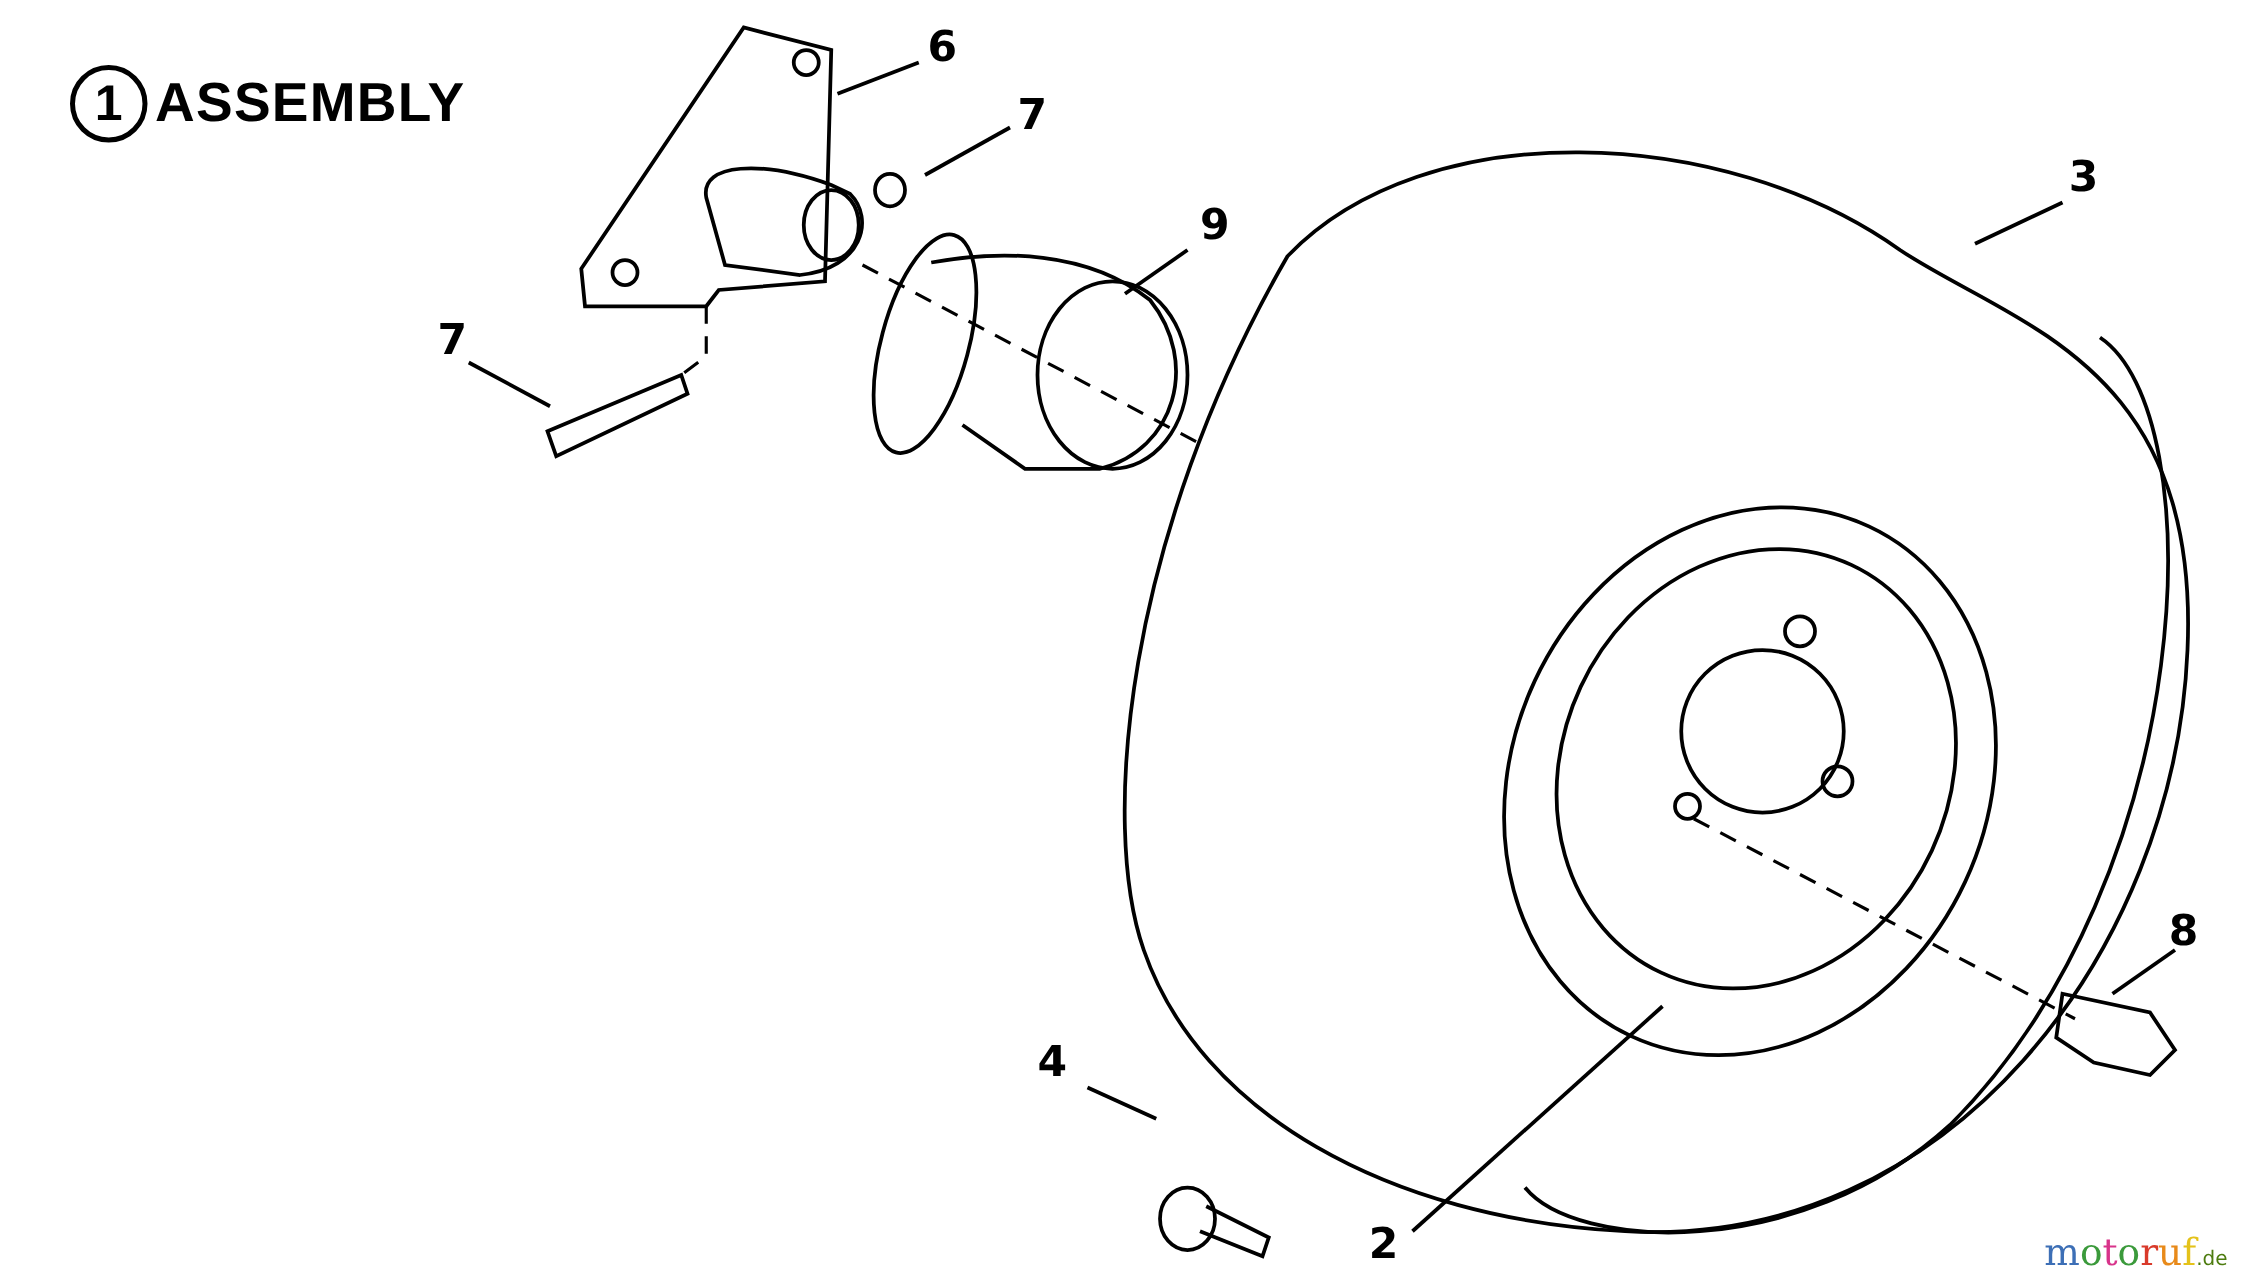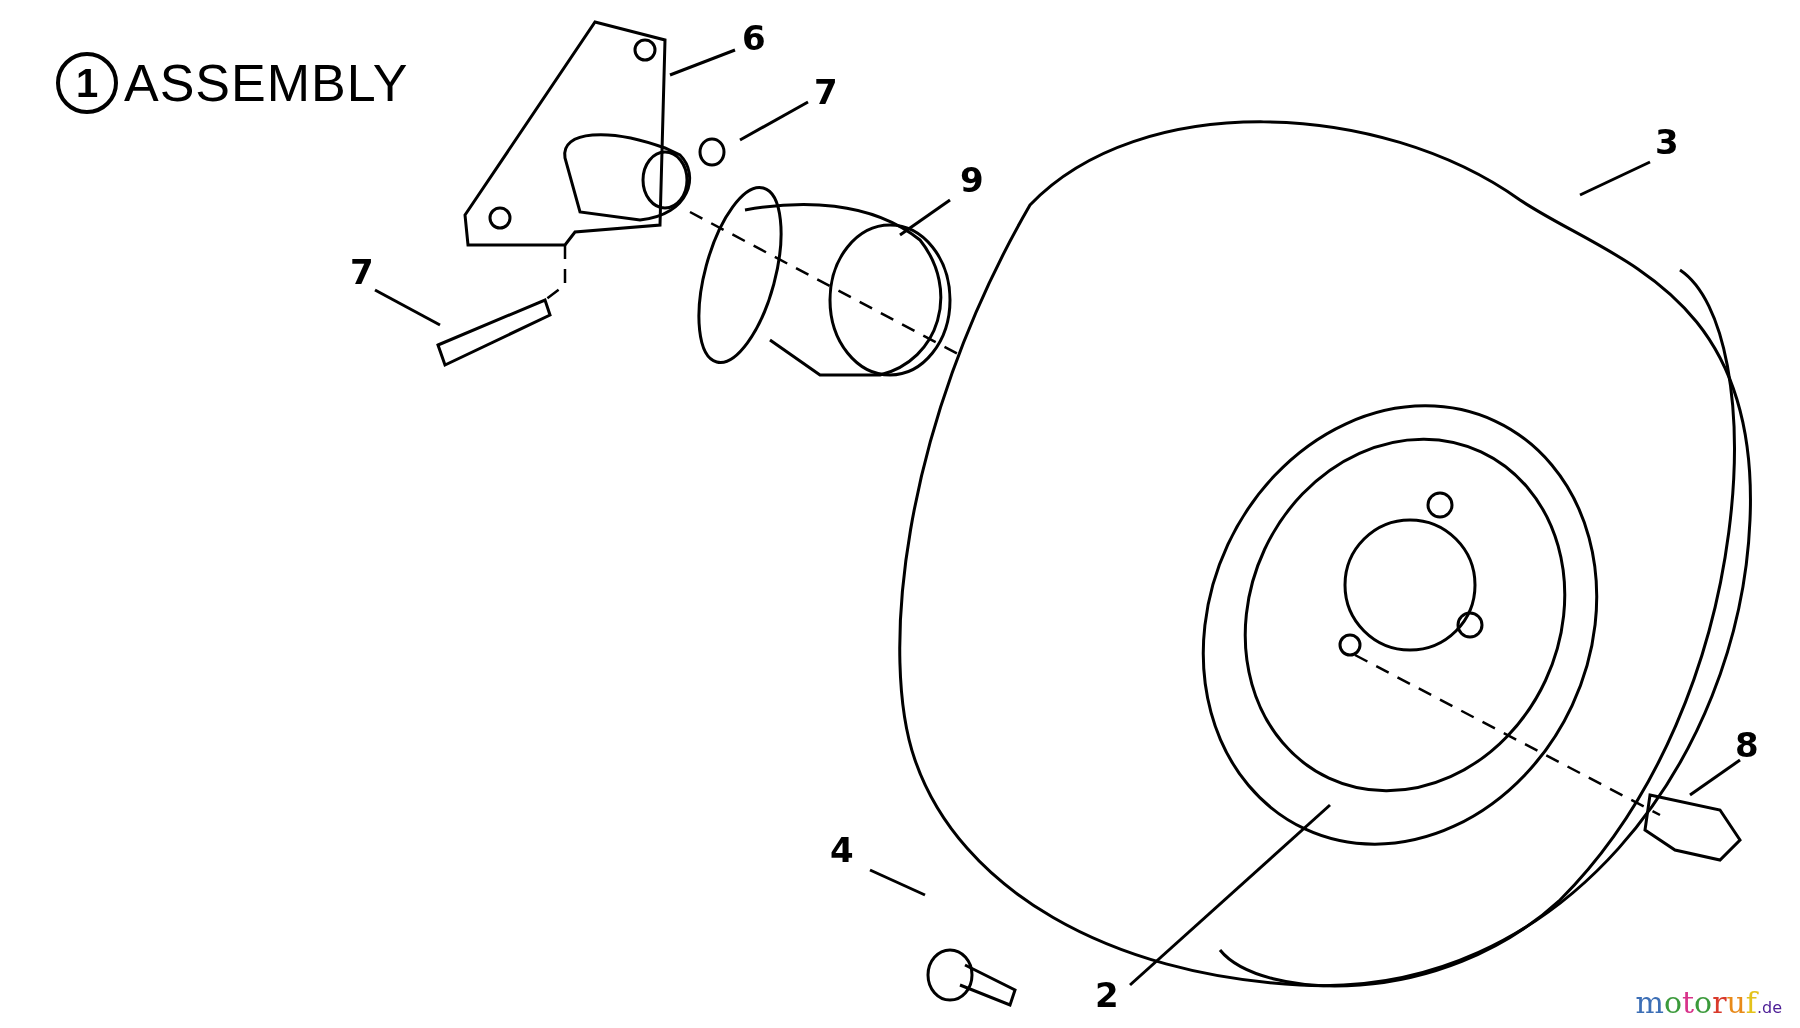--- a/index.html
+++ b/index.html
@@ -1,23 +1,23 @@
 <!DOCTYPE html>
 <html><head>
 <meta charset="utf-8">
 <style>
   html, body { margin: 0; padding: 0; background: #fff; }
   body { width: 1800px; height: 1028px; position: relative; overflow: hidden; font-family: "Liberation Sans", sans-serif; }
   svg.diagram { position: absolute; left: 0; top: 0; }
   .title { position: absolute; left: 56px; top: 52px; display: flex; align-items: center; }
   .title .circ { width: 62px; height: 62px; border: 4px solid #000; border-radius: 50%; box-sizing: border-box; display: flex; align-items: center; justify-content: center; font-weight: bold; font-size: 40px; }
-  .title .txt { font-weight: 400; font-size: 52px; letter-spacing: 1px; margin-left: 6px; }
+  .title .txt { font-weight: 700; font-size: 44px; letter-spacing: 1px; margin-left: 6px; }
   .callout { position: absolute; font-family: "DejaVu Sans", sans-serif; font-weight: bold; font-size: 34px; color: #000; }
   .wm { position: absolute; right: 18px; bottom: 8px; font-family: "DejaVu Serif", serif; font-size: 30px; }
-  .wm .de { font-size: 16px; color: #4c1d95; font-family: "DejaVu Sans", sans-serif; }
+  .wm .de { font-size: 16px; color: #4d7c0f; font-family: "DejaVu Sans", sans-serif; }
 </style>
 </head>
 <body>
 
 <svg class="diagram" width="1800" height="1028" viewBox="0 0 1800 1028" fill="none" stroke="#000" stroke-width="3">
 
   <g>
     <path d="M1030 205 C1140 90 1380 100 1520 200 C1610 260 1760 290 1750 520 C1740 760 1560 1000 1300 985 C1110 975 960 890 915 760 C880 660 900 430 1030 205 Z"></path>
     <path d="M1680 270 C1770 330 1760 700 1560 900 C1440 1010 1260 1000 1220 950"></path>
     <ellipse cx="1400" cy="625" rx="190" ry="225" transform="rotate(25 1400 625)"></ellipse>

